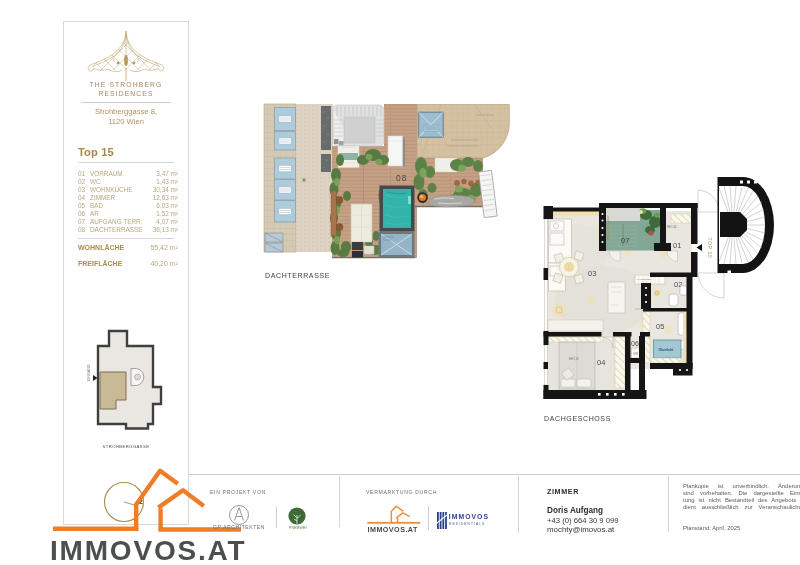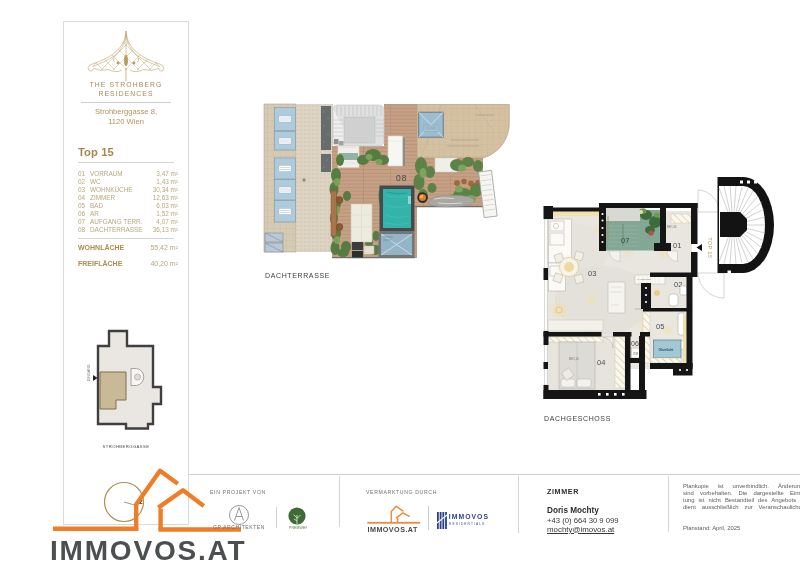--- a/index.html
+++ b/index.html
@@ -576,23 +576,23 @@
       <rect x="4.7" y="7" width="1.8" height="17"></rect>
       <rect x="7.4" y="7" width="1.8" height="17"></rect>
       <rect x="10.1" y="7" width="1.8" height="17"></rect>
     </g>
     <path d="M2,18 L12,10" stroke="#ffffff" stroke-width="1.1"></path>
     <text x="13.8" y="14.2" font-size="6.8" font-weight="bold" letter-spacing="1.05" fill="#2c3f8f">IMMOVOS</text>
     <text x="14.1" y="19.8" font-size="3.2" letter-spacing="1.1" fill="#3b4d9a">RESIDENTIALS</text>
   </svg>
 
   <div class="abs" style="left:504px;top:487px;font-size:7.2px;font-weight:bold;letter-spacing:0.6px;color:#2d2d2d;">ZIMMER</div>
-  <div class="abs" style="left:504px;top:506px;font-size:8.2px;font-weight:bold;color:#2d2d2d;">Doris Mochty</div>
+  <div class="abs" style="left:504px;top:506px;font-size:8.2px;font-weight:bold;color:#2d2d2d;">Doris Aufgang</div>
   <div class="abs" style="left:504px;top:516px;font-size:7.7px;color:#383838;">+43 (0) 664 30 9 099</div>
-  <div class="abs" style="left:504px;top:524.5px;font-size:7.9px;color:#383838;text-decoration:underline;">mochty@imovos.at</div>
+  <div class="abs" style="left:504px;top:524.5px;font-size:7.9px;color:#383838;">mochty@imovos.at</div>
 
   <div class="abs" style="left:640px;top:483px;width:127px;font-size:5.9px;line-height:7.1px;color:#5c5c5c;">
     <div style="text-align:justify;text-align-last:justify;">Plankopie ist unverbindlich. Änderungen</div>
     <div style="text-align:justify;text-align-last:justify;">sind vorbehalten. Die dargestellte Einrich-</div>
     <div style="text-align:justify;text-align-last:justify;">tung ist nicht Bestandteil des Angebots und</div>
     <div style="text-align:justify;text-align-last:justify;">dient ausschließlich zur Veranschaulichung,</div>
   </div>
 
   <div class="abs" style="left:640px;top:525px;font-size:5.9px;color:#5c5c5c;">Planstand: April, 2025</div>
 

